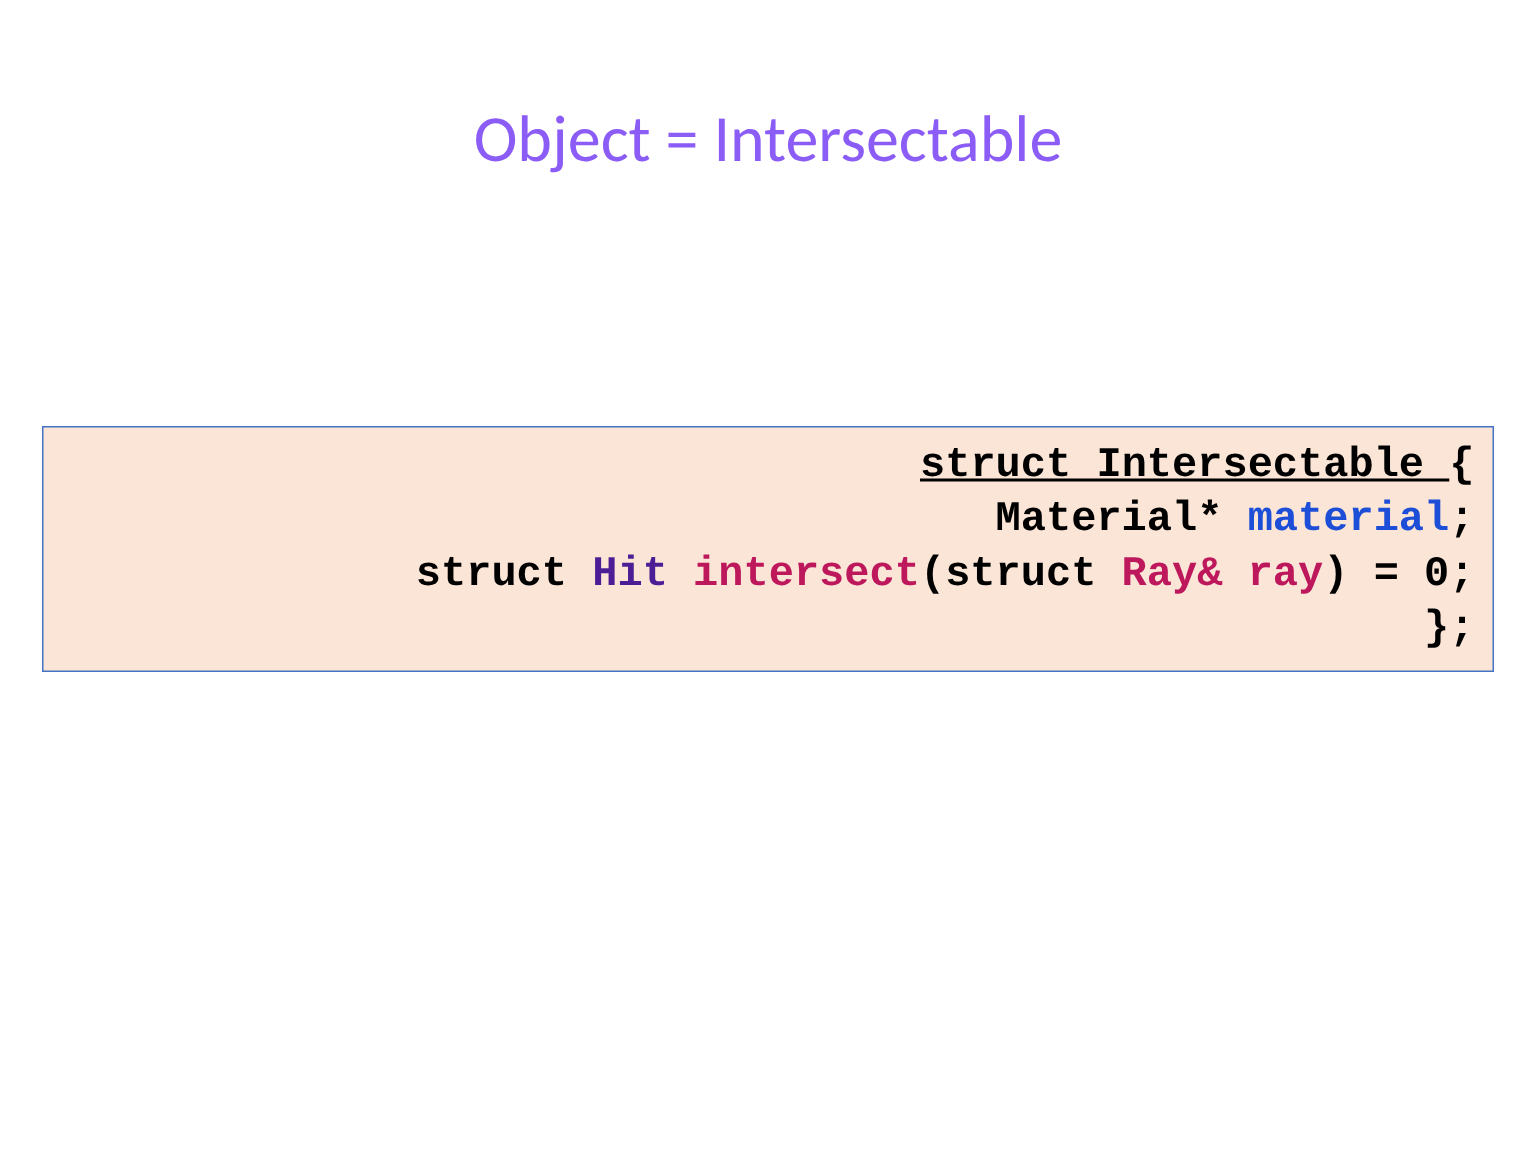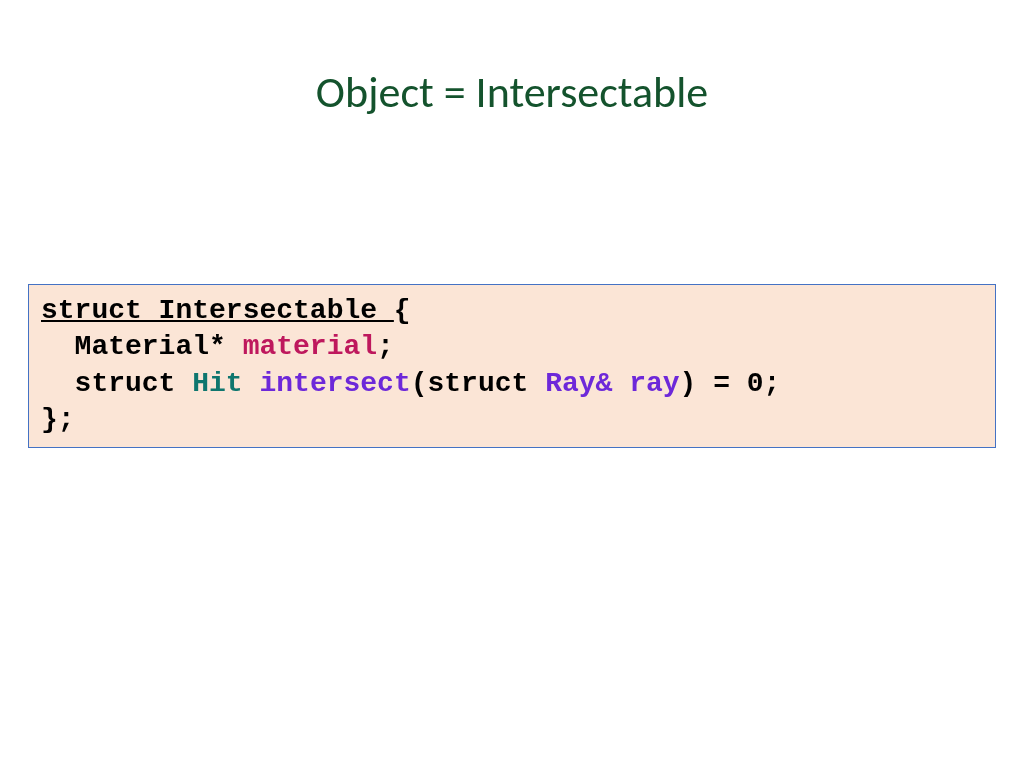--- a/index.html
+++ b/index.html
@@ -9,51 +9,52 @@
     }
     body {
       width: 1024px;
       height: 768px;
       background: #ffffff;
       font-family: Calibri, Arial, sans-serif;
       overflow: hidden;
     }
     .slide-title {
       text-align: center;
-      color: #14532d;
+      color: #8b5cf6;
       font-size: 44px;
       font-weight: 400;
       padding-top: 65px;
       font-family: Calibri, Arial, sans-serif;
     }
     .code-box {
       margin: 165px 28px 0 28px;
       background: #fbe5d6;
       border: 1px solid #4472c4;
       padding: 8px 12px;
       font-family: 'Courier New', monospace;
       font-size: 28px;
       font-weight: bold;
       line-height: 1.3;
       color: #000000;
+      text-align: right;
     }
     .code-line {
       white-space: pre;
     }
     .underline {
       text-decoration: underline;
     }
     .red {
-      color: #be185d;
+      color: #1d4ed8;
     }
     .blue {
-      color: #0f766e;
+      color: #4c1d95;
     }
     .green {
-      color: #6d28d9;
+      color: #be185d;
     }
   </style>
 </head>
 <body>
 
 <h1 class="slide-title">Object = Intersectable</h1>
 
 <div class="code-box">
   <div class="code-line"><span class="underline">struct Intersectable </span><span>{</span></div>
   <div class="code-line"><span>  Material* </span><span class="red">material</span><span>;</span></div>

